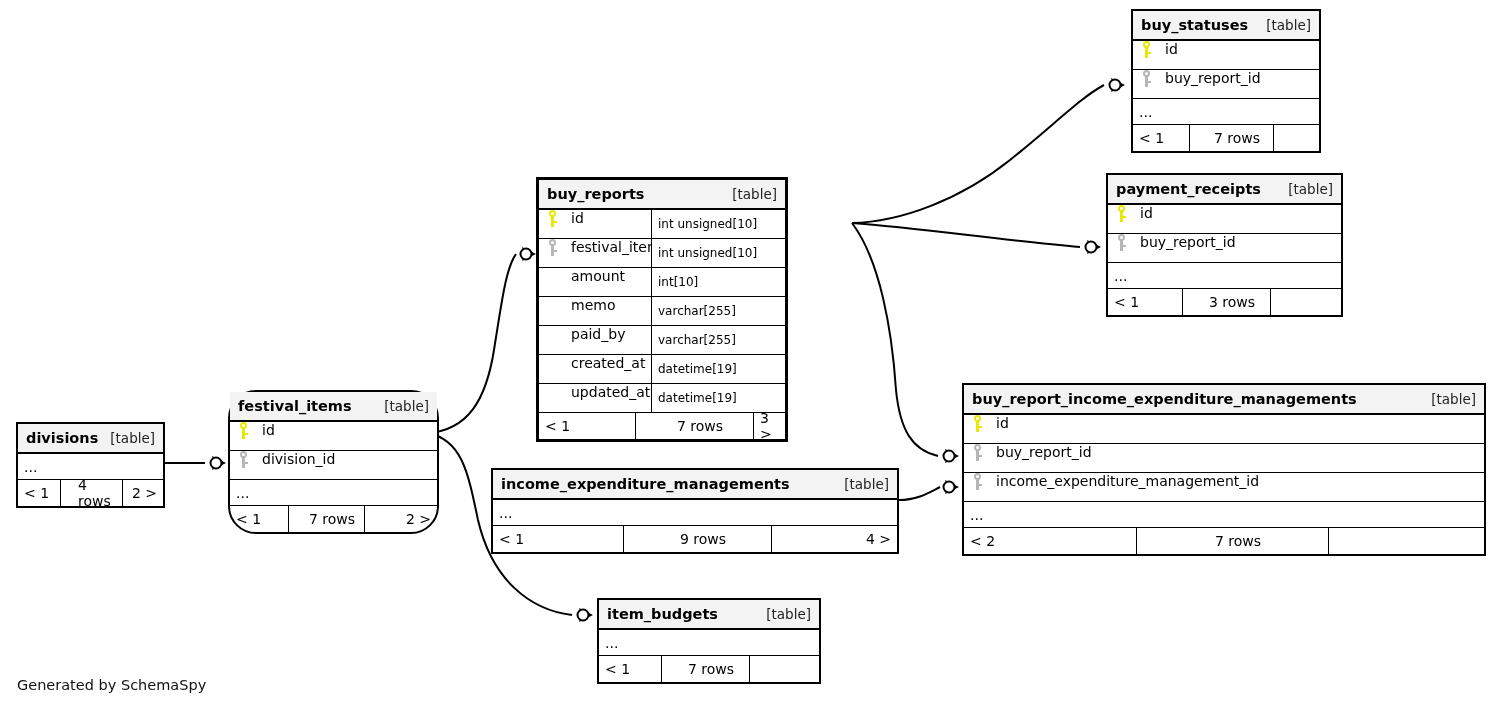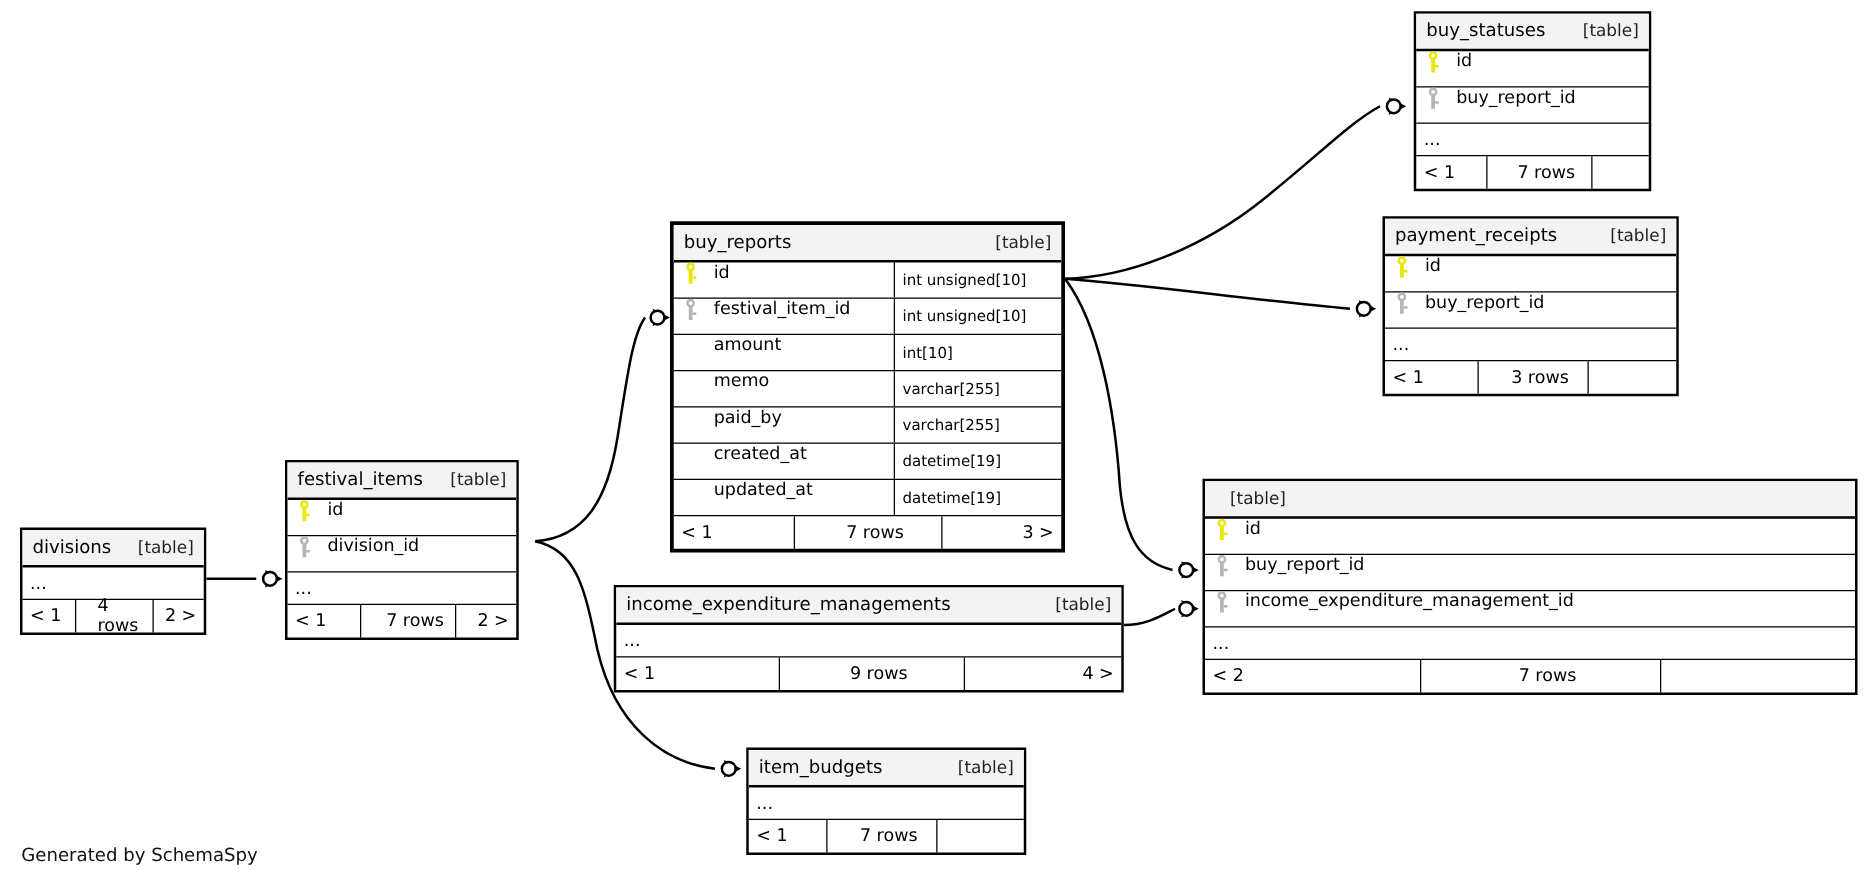--- a/index.html
+++ b/index.html
@@ -5,21 +5,21 @@
   html,body{margin:0;padding:0;background:#ffffff;}
   body{width:1501px;height:707px;position:relative;overflow:hidden;
        font-family:"DejaVu Sans","Liberation Sans",sans-serif;color:#000;}
   #canvas{position:absolute;inset:0;}
   svg.edges{position:absolute;left:0;top:0;width:1501px;height:707px;pointer-events:none;}
 
   .table-box{position:absolute;border:2px solid #000;background:#fff;box-sizing:border-box;}
   .tbl-header{display:flex;align-items:center;justify-content:space-between;
               background:#f3f3f3;border-bottom:2px solid #000;
               padding:0 8px;height:30px;box-sizing:border-box;}
-  .tbl-name{font-weight:normal;font-size:14.5px;letter-spacing:0;white-space:nowrap;}
+  .tbl-name{font-weight:bold;font-size:14.5px;letter-spacing:0;white-space:nowrap;}
   .tbl-tag{font-size:13.5px;color:#222;padding-left:12px;white-space:nowrap;}
 
   .col-row{display:flex;align-items:flex-start;height:29px;box-sizing:border-box;
            border-bottom:1px solid #000;}
   .col-key{width:26px;flex:0 0 26px;display:flex;align-items:center;justify-content:center;}
   .col-name{flex:1 1 auto;font-size:14px;padding-left:6px;white-space:nowrap;overflow:hidden;}
   .col-type{flex:0 0 auto;font-size:12px;padding:0 6px;border-left:1px solid #000;
             height:100%;display:flex;align-items:center;white-space:nowrap;box-sizing:border-box;}
   .ellipsis-row{display:flex;align-items:center;height:26px;font-size:14px;
                 padding-left:6px;box-sizing:border-box;border-bottom:1px solid #000;}
@@ -144,21 +144,21 @@
       <span class="col-name">buy_report_id</span>
     </div>
     <div class="ellipsis-row">...</div>
     <div class="footer-row">
       <div class="footer-cell" style="width:74px">&lt; 1</div>
       <div class="footer-cell mid" style="width:88px">3 rows</div>
       <div class="footer-cell right" style="flex:1"></div>
     </div>
   </div>
 
-  <div class="table-box" style="left:536px;top:177px;width:316px;border-width:3px;">
+  <div class="table-box" style="left:536px;top:177px;width:252px;border-width:3px;">
     <div class="tbl-header">
       <span class="tbl-name">buy_reports</span>
       <span class="tbl-tag">[table]</span>
     </div>
 
     <div class="col-row">
       <span class="col-key">
         <span class="key pk">
             <span class="head"></span>
             <span class="stem"></span>
@@ -207,20 +207,21 @@
 
     <div class="footer-row">
       <div class="footer-cell" style="width:96px">&lt; 1</div>
       <div class="footer-cell mid" style="width:118px">7 rows</div>
       <div class="footer-cell right" style="flex:1">3 &gt;</div>
     </div>
   </div>
 
   <div class="table-box" style="left:962px;top:383px;width:524px;">
     <div class="tbl-header">
+      <span class="tbl-name">buy_report_income_expenditure_managements</span>
       <span class="tbl-tag">[table]</span>
     </div>
     <div class="col-row">
       <span class="col-key">
         <span class="key pk">
             <span class="head"></span>
             <span class="stem"></span>
             <span class="tooth"></span>
           </span>
       </span>
@@ -247,21 +248,21 @@
       <span class="col-name">income_expenditure_management_id</span>
     </div>
     <div class="ellipsis-row">...</div>
     <div class="footer-row">
       <div class="footer-cell" style="width:172px">&lt; 2</div>
       <div class="footer-cell mid" style="width:192px">7 rows</div>
       <div class="footer-cell right" style="flex:1"></div>
     </div>
   </div>
 
-  <div class="table-box" style="left:228px;top:368px;width:187px;">
+  <div class="table-box" style="left:228px;top:390px;width:211px;border-radius:28px;">
     <div class="tbl-header">
       <span class="tbl-name">festival_items</span>
       <span class="tbl-tag">[table]</span>
     </div>
     <div class="col-row">
       <span class="col-key">
         <span class="key pk">
             <span class="head"></span>
             <span class="stem"></span>
             <span class="tooth"></span>

